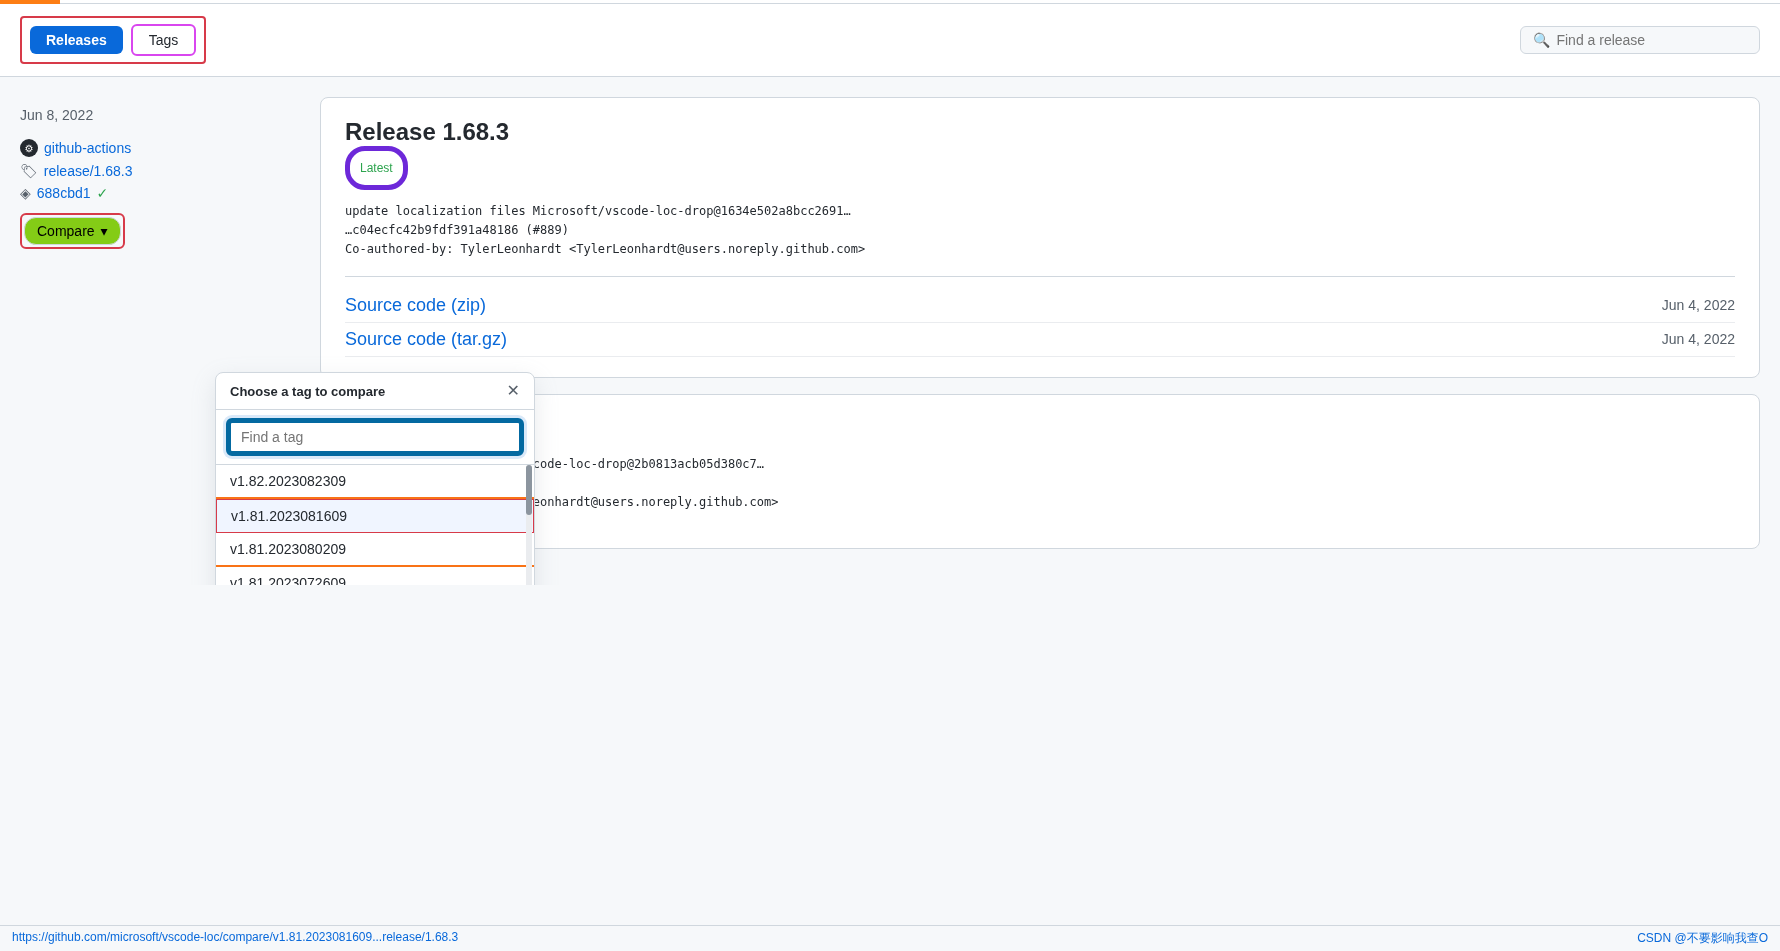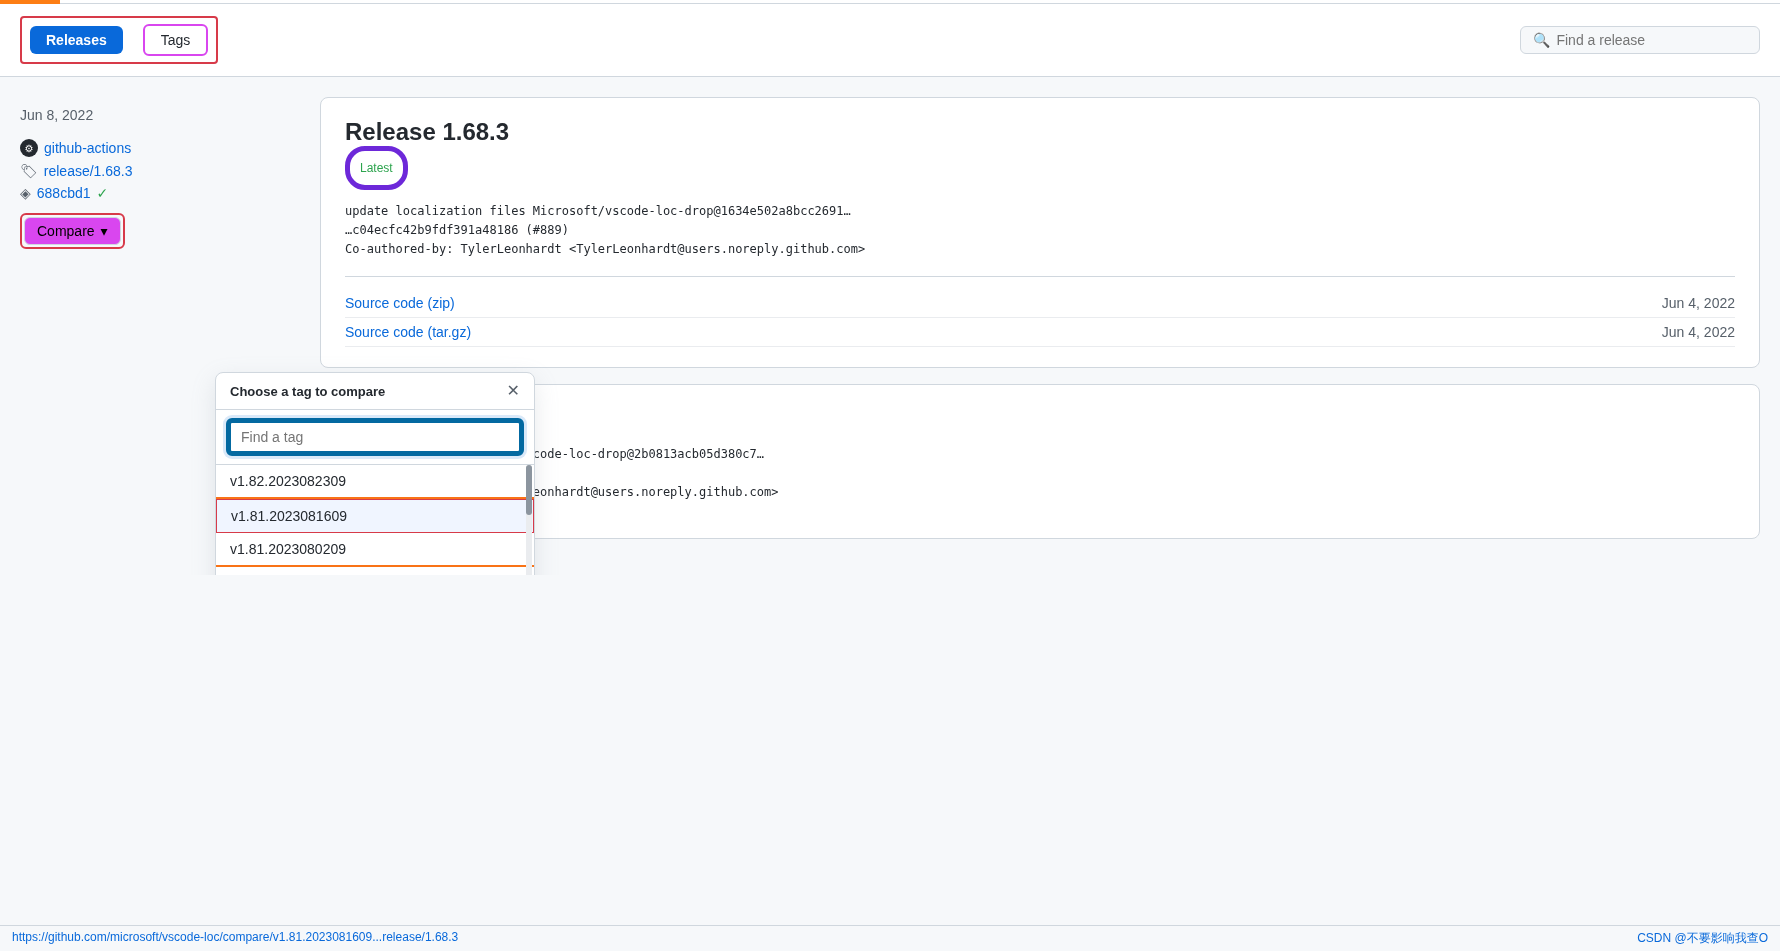--- a/index.html
+++ b/index.html
@@ -26,21 +26,21 @@
       padding: 12px 20px;
       display: flex;
       align-items: center;
       justify-content: space-between;
       border-bottom: 1px solid #d0d7de;
     }
 
     .tabs-area {
       display: flex;
       align-items: center;
-      gap: 20px;
+      gap: 8px;
       border: 2px solid #d73a49;
       padding: 6px 8px;
       border-radius: 4px;
     }
 
     .tab-releases {
       background: #0969da;
       color: #fff;
       border: none;
       border-radius: 6px;
@@ -130,23 +130,23 @@
     }
 
     .compare-btn-container {
       display: inline-flex;
       border: 2px solid #d73a49;
       border-radius: 6px;
       padding: 2px;
     }
 
     .compare-btn {
-      background: #d946ef;
+      background: #84cc16;
       border: 1px solid #d0d7de;
-      border-radius: 6px;
+      border-radius: 12px;
       padding: 5px 12px;
       font-size: 14px;
       cursor: pointer;
       display: flex;
       align-items: center;
       gap: 6px;
     }
 
     .release-list {
       flex: 1;
@@ -195,21 +195,21 @@
     .assets-row {
       display: flex;
       align-items: center;
       justify-content: space-between;
       padding: 6px 0;
       border-bottom: 1px solid #eaecef;
     }
 
     .asset-link {
       color: #0969da;
-      font-size: 14px;
+      font-size: 18px;
       cursor: pointer;
       text-decoration: none;
     }
 
     .asset-date {
       color: #57606a;
       font-size: 14px;
     }
 
     

